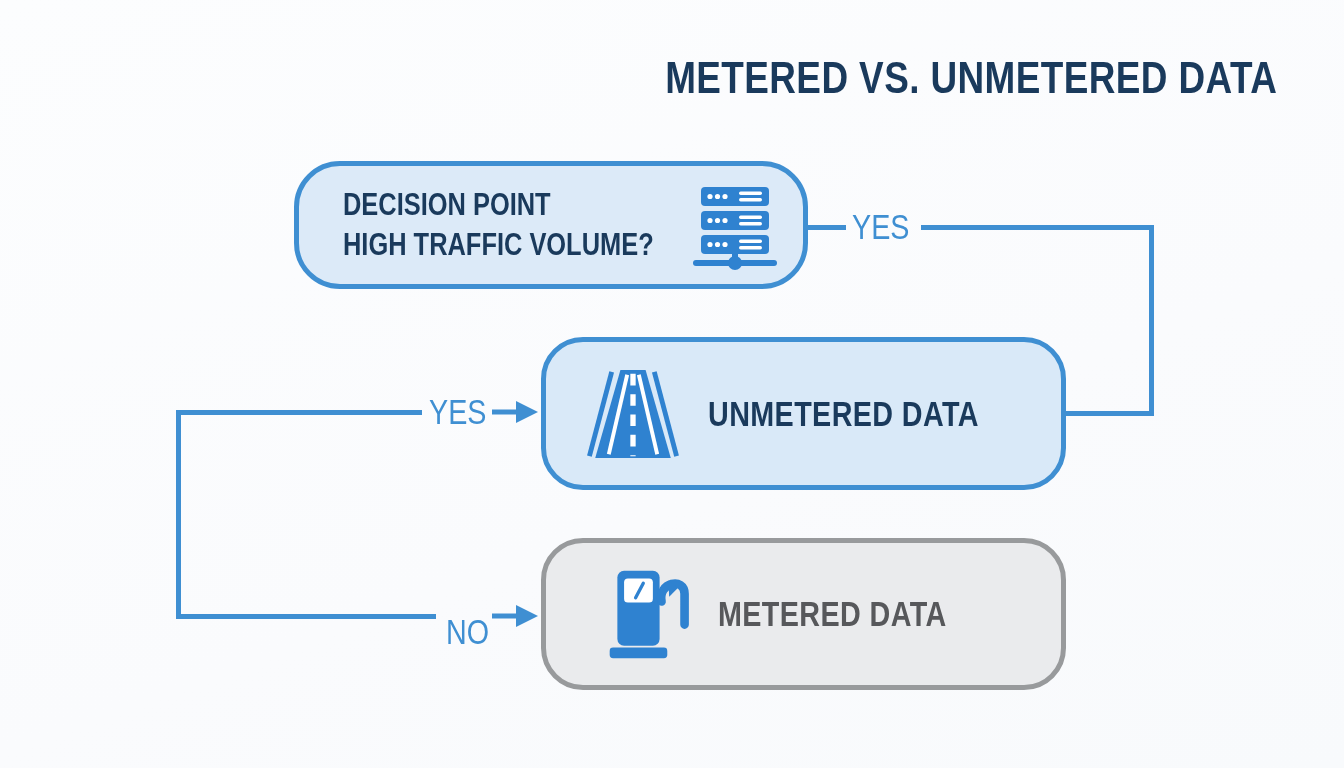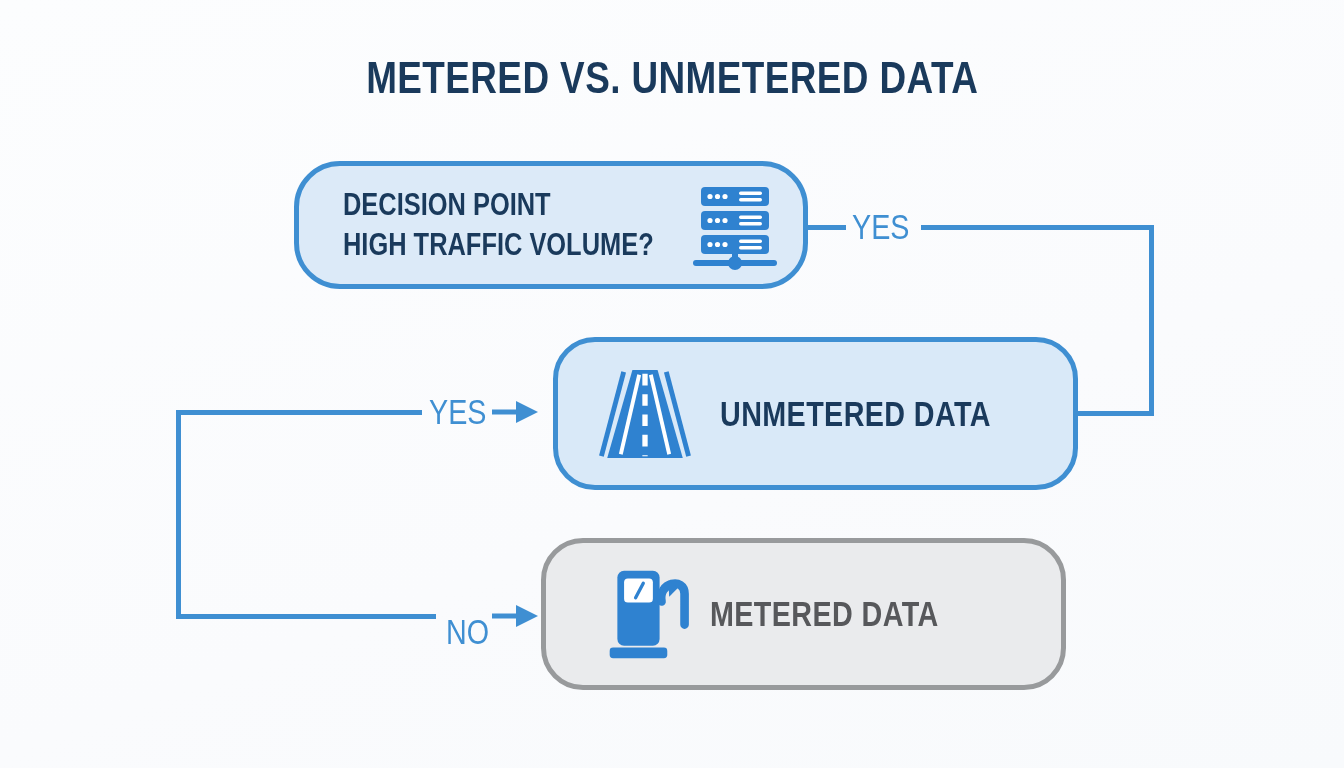--- a/index.html
+++ b/index.html
@@ -35,21 +35,21 @@
     display: inline-block;
     transform: scaleX(0.82);
     transform-origin: center center;
     white-space: nowrap;
   }
   .title {
     position: absolute;
     top: 52px;
     left: 0;
     width: 100%;
-    text-align: center;
+    text-align: right;
     font-size: 45px;
     font-weight: 700;
     color: var(--navy);
     letter-spacing: 0.5px;
   }
   .node {
     position: absolute;
     display: flex;
     align-items: center;
   }
@@ -80,30 +80,29 @@
     color: var(--icon-blue);
   }
   .node-unmetered {
     left: 541px; top: 337px;
     width: 525px; height: 153px;
     background: #d9e9f8;
     border: 5px solid var(--blue);
     border-radius: 42px;
     padding-left: 32px;
     gap: 20px;
-    margin-left: 12px;
   }
   .node-metered {
     left: 541px; top: 538px;
     width: 525px; height: 152px;
     background: var(--gray-fill);
     border: 5px solid var(--gray-border);
     border-radius: 42px;
     padding-left: 56px;
-    gap: 12px;
+    gap: 20px;
   }
   .node-icon { flex: 0 0 auto; }
   .highway-icon { width: 110px; height: 92px; color: var(--icon-blue); }
   .pump-icon { width: 96px; height: 102px; color: var(--icon-blue); }
   .node-label {
     font-size: 35px;
     font-weight: 700;
     letter-spacing: 0.5px;
   }
   .label-blue-box { color: var(--navy); }

